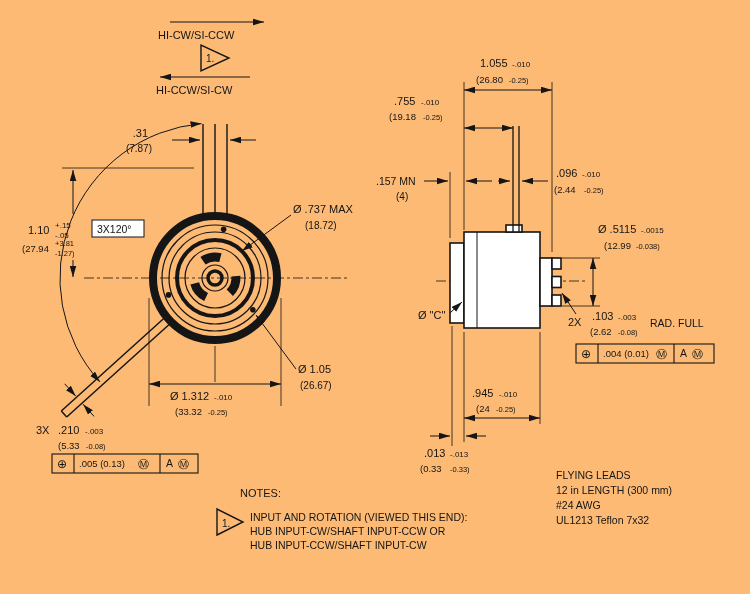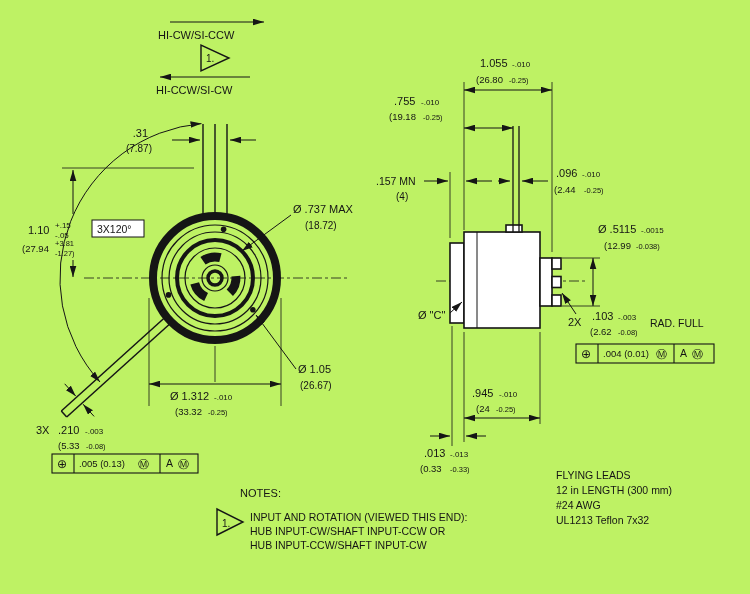--- a/index.html
+++ b/index.html
@@ -1,16 +1,16 @@
 <!DOCTYPE html>
 <html><head>
 <meta charset="utf-8">
 <style>
   html,body{margin:0;padding:0;background:#fff;}
-  .canvas{width:750px;height:594px;background:#bef264;position:relative;overflow:hidden;}
+  .canvas{width:750px;height:594px;background:#fdba74;position:relative;overflow:hidden;}
   svg{display:block;}
   svg text{font-family:"Liberation Sans","DejaVu Sans",sans-serif;fill:#151515;}
   .t12{font-size:12px}.t11{font-size:11px}.t105{font-size:10.5px}.t10{font-size:10px}
   .t95{font-size:9.5px}.t8{font-size:8px}.t75{font-size:7.5px}
   .outline{stroke:#151515;stroke-width:1.6;fill:#ffffff}
   .part{stroke:#151515;fill:none}
   .dim{stroke:#151515;stroke-width:1;fill:none}
   .ext{stroke:#151515;stroke-width:0.8;fill:none}
   .cl{stroke:#151515;stroke-width:0.8;stroke-dasharray:10 3 3 3;fill:none}
   .fcf{stroke:#151515;stroke-width:1.1;fill:none}

